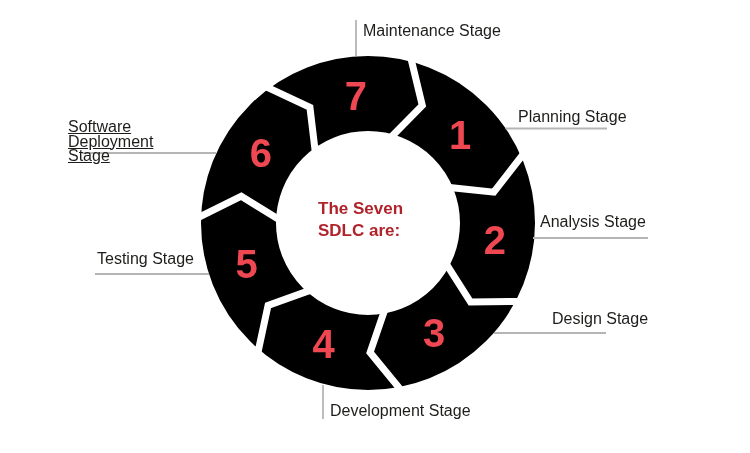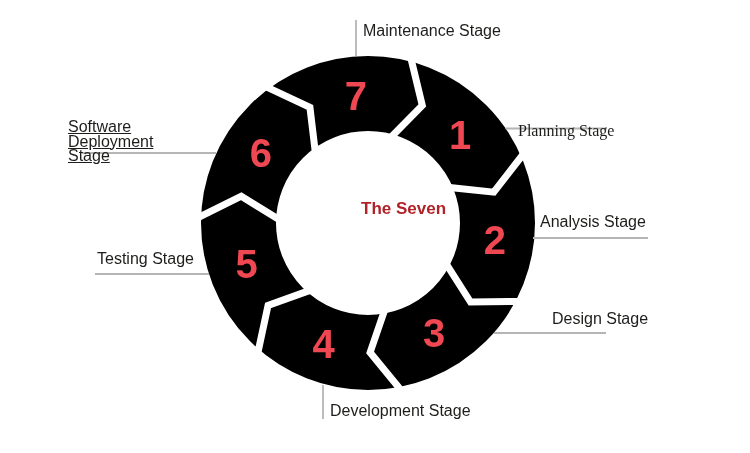--- a/index.html
+++ b/index.html
@@ -33,21 +33,21 @@
   .center-title {
     position: absolute;
     left: 318px;
     top: 198px;
     width: 130px;
     font-size: 17px;
     line-height: 21.5px;
     font-weight: bold;
     color: var(--title, #b1232a);
   }
-  .center-title span { display: block; margin-left: 43px; }
+  .center-title span { display: block; }
 </style>
 </head>
 <body style="--background: #ffffff; --ring: #000000; --number: #f04852; --title: #b1232a; --label: #1d1d1b; --leader-line: #b5b5b5;">
 
 <svg id="diagram-svg" width="750" height="453" viewBox="0 0 750 453" xmlns="http://www.w3.org/2000/svg">
   <g id="ring-layer">
       <circle cx="368" cy="223" r="129.5" fill="none" stroke="#000000" stroke-width="75"></circle>
       <polyline points="524.77,152.25 493.77,192.13 447.30,187.21" fill="none" stroke="#ffffff" stroke-width="7"></polyline>
       <text x="460.1" y="134.1" text-anchor="middle" dy="0.36em" fill="#f04852" font-size="40" font-weight="bold" font-family="&quot;Liberation Sans&quot;, sans-serif">1</text>
       <polyline points="521.06,301.46 470.55,302.09 445.42,262.69" fill="none" stroke="#ffffff" stroke-width="7"></polyline>
@@ -67,29 +67,30 @@
     <line class="leader" x1="356" y1="20" x2="356" y2="56"></line>
     <line class="leader" x1="505.5" y1="128.5" x2="607" y2="128.5"></line>
     <line class="leader" x1="533" y1="238" x2="648" y2="238"></line>
     <line class="leader" x1="494" y1="333" x2="606" y2="333"></line>
     <line class="leader" x1="323" y1="385" x2="323" y2="419"></line>
     <line class="leader" x1="95" y1="274" x2="209" y2="274"></line>
     <line class="leader" x1="82" y1="153" x2="216" y2="153"></line>
   </g>
 </svg>
 
-<div class="stage-label" style="left:518px; top:124px;font-family:Liberation Serif, serif;">Planning Stage</div>
+<div class="stage-label" style="left:518px; top:110px;">Planning Stage</div>
 
 <div class="stage-label" style="left:540px; top:215px;">Analysis Stage</div>
 
 <div class="stage-label" style="left:552px; top:312px;text-align:right;">Design Stage</div>
 
 <div class="stage-label" style="left:330px; top:404px;">Development Stage</div>
 
 <div class="stage-label" style="left:97px; top:252px;text-align:right;">Testing Stage</div>
 
 <div class="stage-label wrap" style="left:68px; top:120px; width:118px;text-decoration:underline;">Software Deployment Stage</div>
 
 <div class="stage-label" style="left:363px; top:24px;">Maintenance Stage</div>
 
 <div class="center-title">
   <span>The Seven</span>
+  <span>SDLC are:</span>
 </div>
 
 </body></html>

